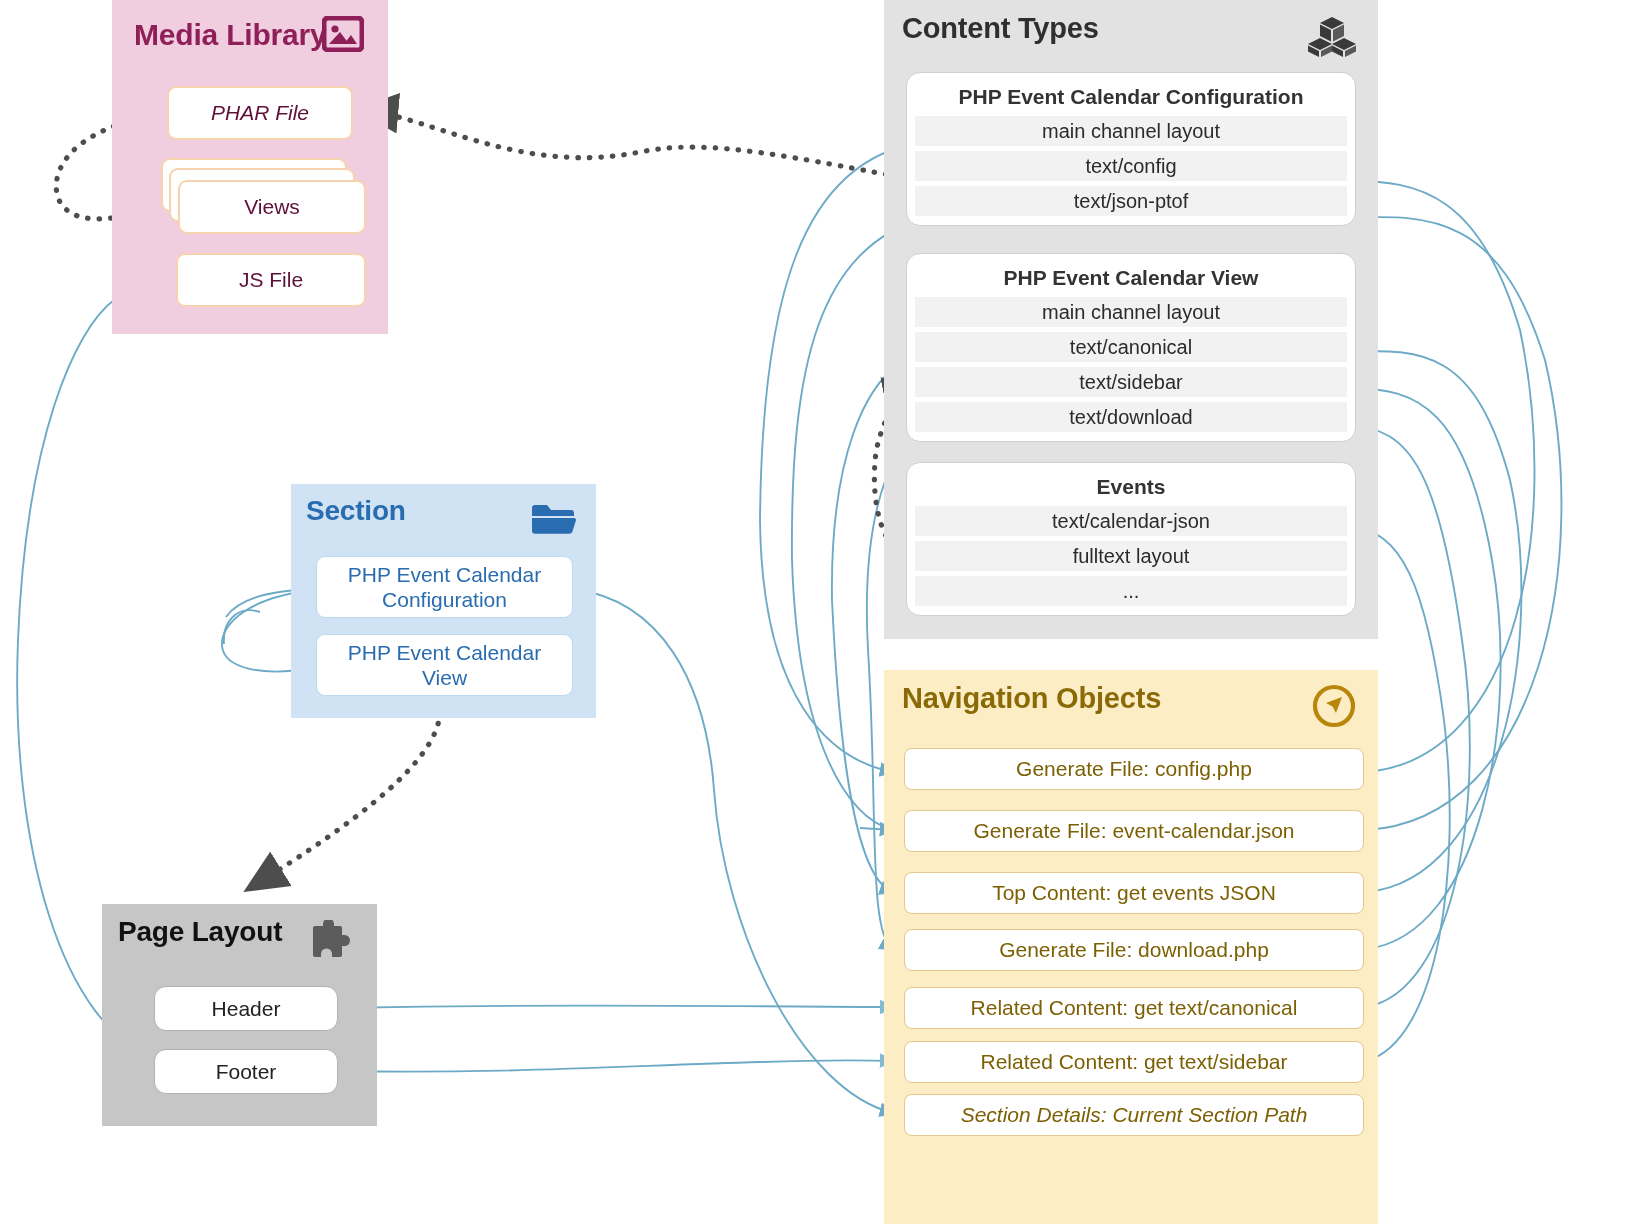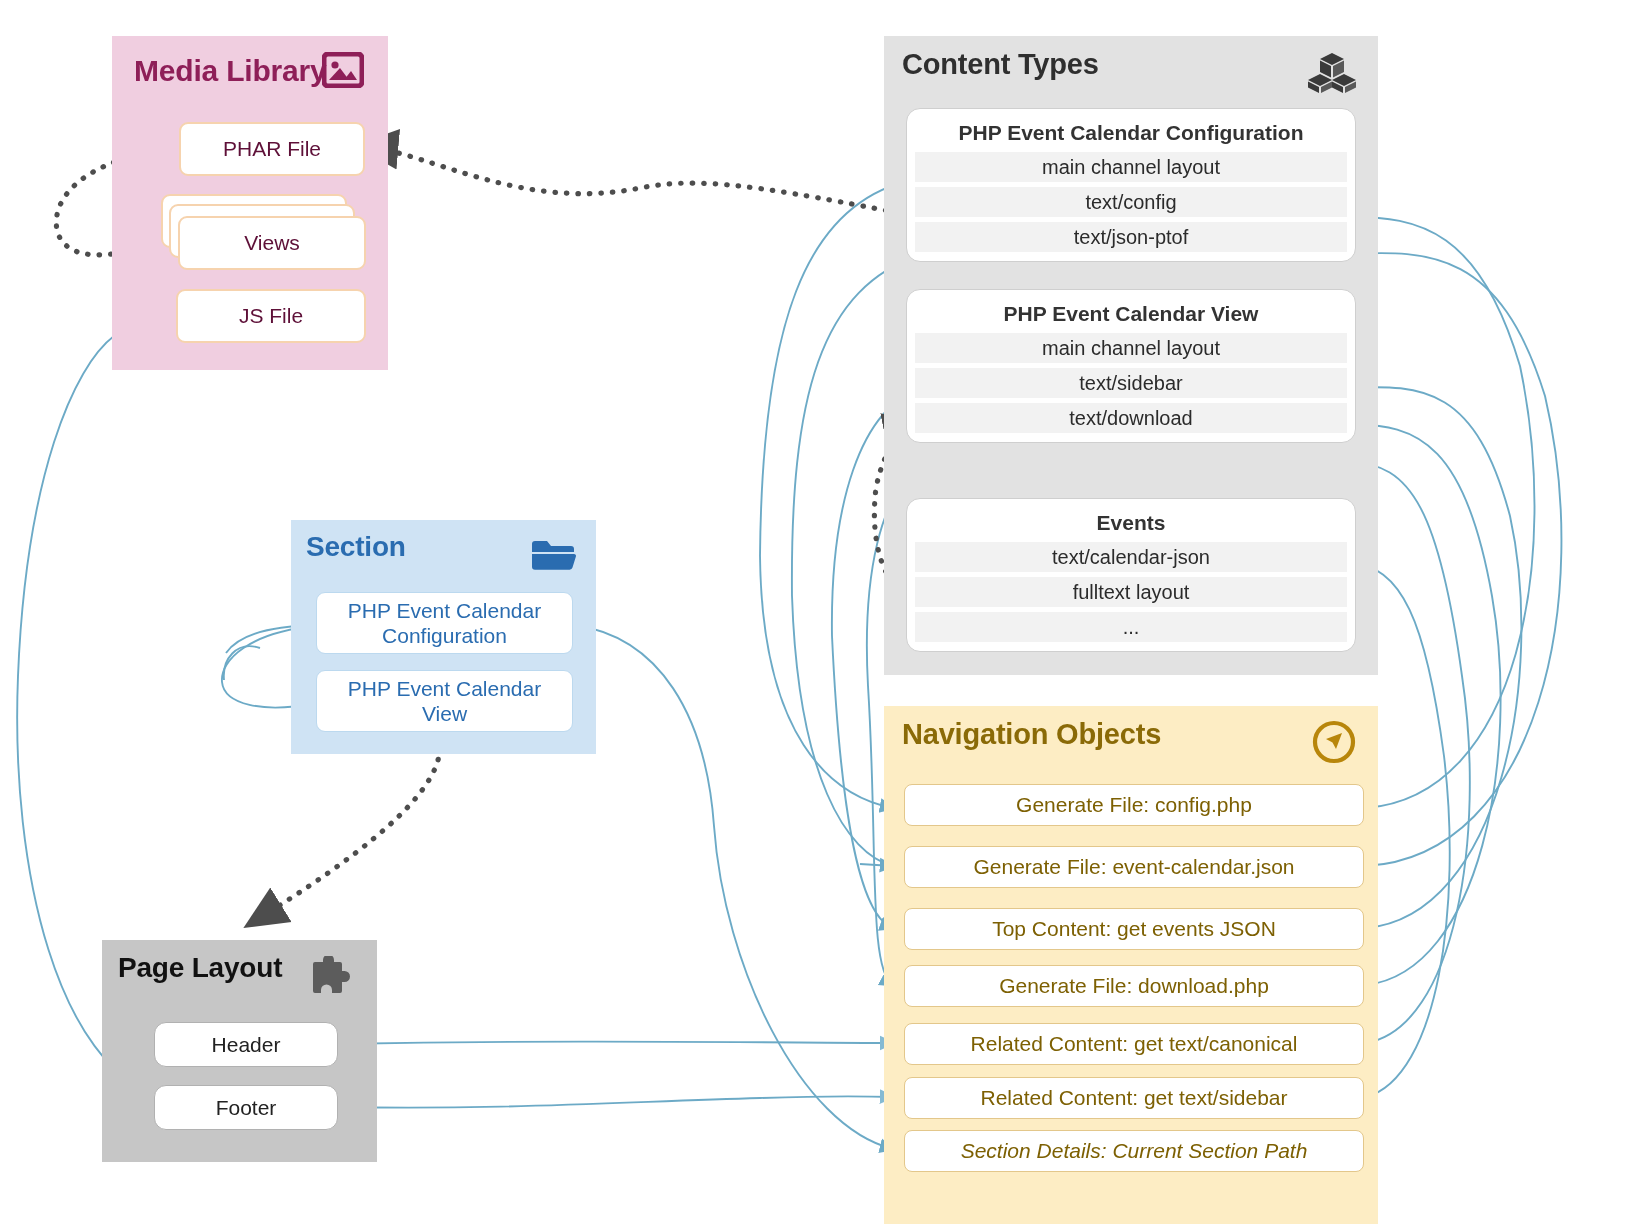--- a/index.html
+++ b/index.html
@@ -1,20 +1,20 @@
 <!DOCTYPE html>
 <html><head>
 <meta charset="utf-8">
 <style>
   html,body{margin:0;padding:0;background:#ffffff;}
   body{
     font-family:"Liberation Sans", sans-serif;
     width:1636px;height:1224px;position:relative;overflow:hidden;
   }
-  #canvas{position:absolute;inset:0;width:1636px;height:1104px;margin-top:36px;}
+  #canvas{position:absolute;inset:0;width:1636px;height:1104px;}
   .edges{position:absolute;left:0;top:0;width:1636px;height:1224px;pointer-events:none;}
 
   
   .panel{position:absolute;box-sizing:border-box;}
   .panel-title{
     position:absolute;font-weight:bold;letter-spacing:-0.2px;
     white-space:nowrap;
   }
   .panel-icon{position:absolute;}
 
@@ -153,21 +153,21 @@
     <div class="panel-title">Media Library</div>
     <div class="panel-icon">
       <svg width="42" height="36" viewBox="0 0 42 36" xmlns="http://www.w3.org/2000/svg">
         <rect x="2" y="2" width="38" height="32" rx="4" fill="none" stroke="#8e1f58" stroke-width="5"></rect>
         <circle cx="13" cy="13" r="3.6" fill="#8e1f58"></circle>
         <path d="M7 28 L18 16 L27 28 Z" fill="#8e1f58"></path>
         <path d="M22 28 L29 19 L35 28 Z" fill="#8e1f58"></path>
       </svg>
     </div>
   </div>
-  <div class="ml-item" style="left:179px;top:86px;">
+  <div class="ml-item" style="left:167px;top:86px;font-style:italic;">
     <span>PHAR File</span>
   </div>
   <div class="ml-stack" style="left:161px;top:158px;width:186px;height:54px;"></div>
   <div class="ml-stack" style="left:169px;top:168px;width:186px;height:54px;"></div>
   <div class="ml-item" style="left:178px;top:180px;width:188px;">
     <span>Views</span>
   </div>
   <div class="ml-item" style="left:176px;top:253px;width:190px;">
     <span>JS File</span>
   </div>
@@ -193,20 +193,21 @@
     <div class="ct-card" style="top:72px;">
       <div class="ct-card-title">PHP Event Calendar Configuration</div>
       <div class="ct-field">main channel layout</div>
       <div class="ct-field">text/config</div>
       <div class="ct-field">text/json-ptof</div>
     </div>
 
     <div class="ct-card" style="top:253px;">
       <div class="ct-card-title">PHP Event Calendar View</div>
       <div class="ct-field">main channel layout</div>
+      <div class="ct-field">text/canonical</div>
       <div class="ct-field">text/sidebar</div>
       <div class="ct-field">text/download</div>
     </div>
 
     <div class="ct-card" style="top:462px;">
       <div class="ct-card-title">Events</div>
       <div class="ct-field">text/calendar-json</div>
       <div class="ct-field">fulltext layout</div>
       <div class="ct-field">...</div>
     </div>

